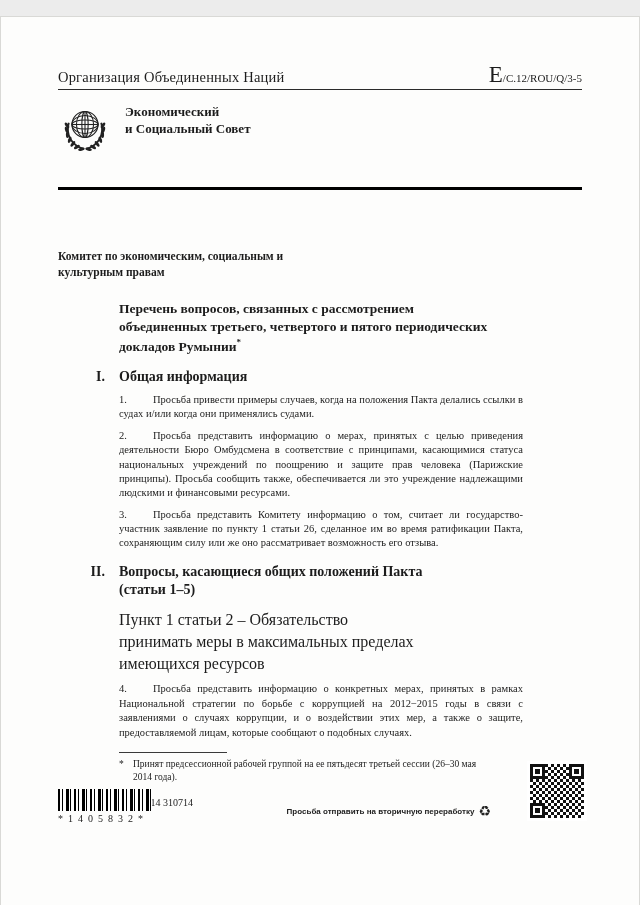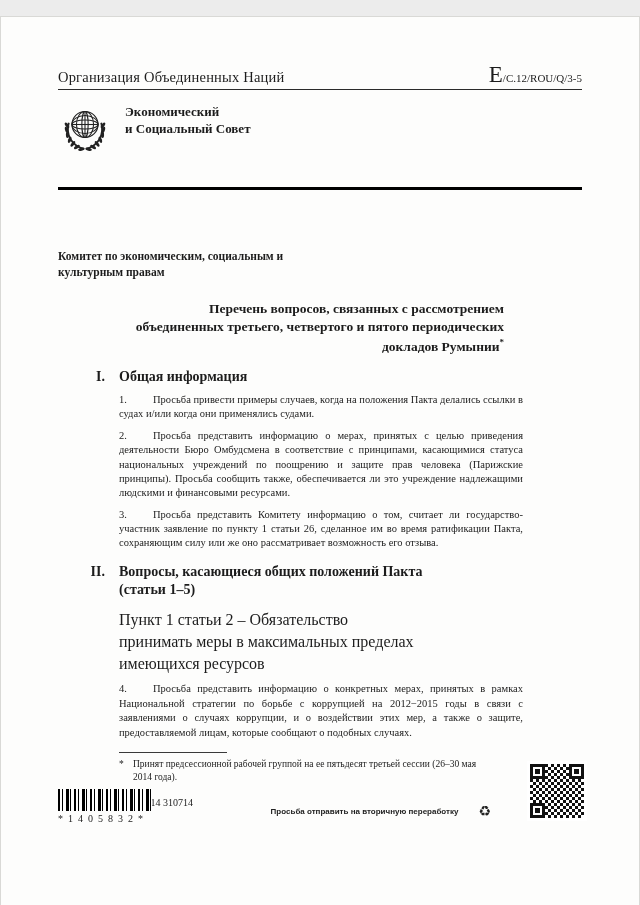--- a/index.html
+++ b/index.html
@@ -19,21 +19,21 @@
   .sym-big { font-size:23px; line-height:1; }
   .sym-rest { font-size:11px; }
   
   .title-row { display:flex; margin-top:9px; height:66px; }
   .emblem { width:54px; height:56px; flex:0 0 auto; margin-top:2px; }
   .council-title { margin-left:13px; font-size:13px; font-weight:bold; line-height:1.28; margin-top:5px; }
   .distr-block { margin-left:auto; width:158px; font-size:10.5px; line-height:1.5; margin-top:3px; }
   .thick-rule { height:2.5px; background:#000; margin-top:22px; }
   
   .committee { margin-top:58px; font-weight:bold; font-size:11.5px; line-height:1.4; max-width:240px; }
-  .doc-title { margin-top:20px; margin-left:61px; font-size:13.5px; font-weight:bold; line-height:1.35; max-width:385px;text-align:right; }
+  .doc-title { margin-top:20px; margin-left:61px; font-size:13.5px; font-weight:bold; line-height:1.35; max-width:385px; }
   .fn-ref { font-size:9px; }
   .section-head { margin-top:12px; margin-left:61px; position:relative;
     font-size:14px; font-weight:bold; line-height:1.3; max-width:396px; }
   .section-head .numeral { position:absolute; left:-61px; width:47px; text-align:right; }
   .w-narrow { max-width:330px; }
   .subheading { margin-top:10px; margin-left:61px; font-size:16px; font-weight:normal; line-height:1.38; max-width:305px; }
   .para { margin-top:7px; margin-left:61px; max-width:404px;
     font-size:10.5px; line-height:1.37; text-align:justify; }
   .pnum { display:inline-block; width:34px; }
   
@@ -43,21 +43,21 @@
   .fn-marker { display:inline-block; width:14px; margin-left:-14px; }
   
   .ge-line { position:absolute; left:57px; top:780px; font-size:10px; }
   .barcode-wrap { position:absolute; left:57px; top:772px; }
   .barcode { width:94px; height:22px;
     background:repeating-linear-gradient(90deg,
       #000 0 2px, #fff 2px 4px, #000 4px 5px, #fff 5px 8px,
       #000 8px 11px, #fff 11px 12px, #000 12px 13px, #fff 13px 16px); }
   .barcode-text { font-size:10px; letter-spacing:5px; margin-top:2px;
     font-family:Liberation Serif, serif; }
-  .recycle { position:absolute; right:148px; top:787px; display:flex; align-items:center; gap:20px;
+  .recycle { position:absolute; right:148px; top:787px; display:flex; align-items:center; gap:4px;
     font-family:"Liberation Sans","DejaVu Sans",sans-serif; font-size:8px; font-weight:bold; color:#222; }
   .recycle-icon { font-size:14px; line-height:1; }
   
   .qr { position:absolute; right:52px; top:744px; width:60px; height:60px; background:#fff; padding:3px; }
   .qr-inner { width:100%; height:100%; position:relative;
     background-image:repeating-conic-gradient(#111 0% 25%, #fff 0% 50%);
     background-size:6px 6px; }
   .qr-finder { position:absolute; width:15px; height:15px; border:3px solid #111; background:#fff; }
   .qr-finder::after { content:""; position:absolute; inset:2px; background:#111; }
   .qr-tl { top:0; left:0; } .qr-tr { top:0; right:0; } .qr-bl { bottom:0; left:0; }

